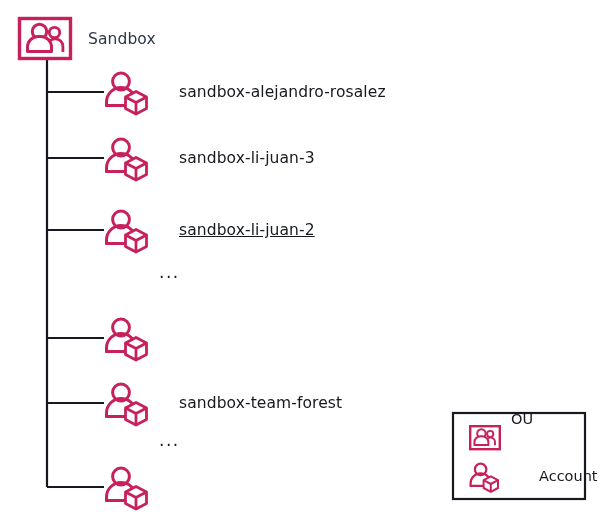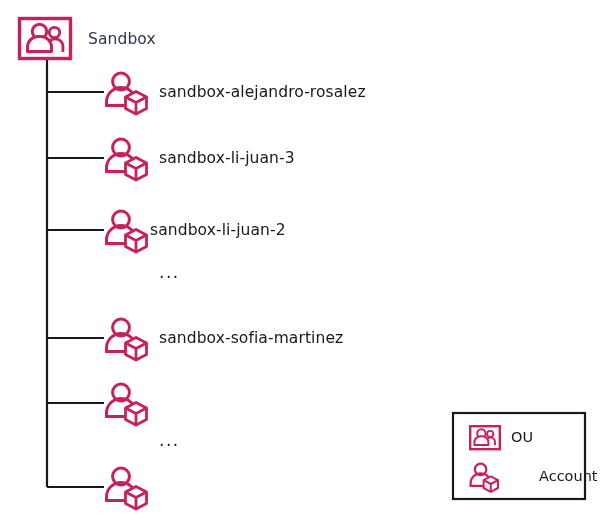--- a/index.html
+++ b/index.html
@@ -27,20 +27,21 @@
     top: 0;
     width: 602px;
     height: 524px;
   }
   .node-label {
     position: absolute;
     font-size: 15.5px;
     color: #16191f;
     white-space: nowrap;
     letter-spacing: 0.1px;
+    margin-left: 20px;
   }
   .root-label {
     position: absolute;
     font-size: 15.5px;
     color: #2c3647;
     white-space: nowrap;
     left: 88px;
     top: 30px;
     letter-spacing: 0.1px;
   }
@@ -167,27 +168,27 @@
       </g>
     </g>
   </svg>
 
   <div class="root-label">Sandbox</div>
 
   <div class="node-label" style="left:159px; top:83px;">sandbox-alejandro-rosalez</div>
 
   <div class="node-label" style="left:159px; top:149px;">sandbox-li-juan-3</div>
 
-  <div class="node-label" style="left:150px; top:221px;">sandbox-li-juan-2</div>
+  <div class="node-label" style="left:159px; top:221px;text-decoration:underline;">sandbox-li-juan-2</div>
 
   <div class="ellipsis-label" style="left:159px; top:262px;">...</div>
 
-  <div class="node-label" style="left:159px; top:329px;">sandbox-sofia-martinez</div>
 
+  <div class="node-label" style="left:159px; top:394px;">sandbox-team-forest</div>
 
   <div class="ellipsis-label" style="left:159px; top:430px;">...</div>
 
 
-  <div class="legend-label" style="left:511px; top:429px;">OU</div>
+  <div class="legend-label" style="left:511px; top:411px;">OU</div>
 
   <div class="legend-label" style="left:511px; top:468px;margin-left:28px;">Account</div>
 
 </div>
 
 </body></html>

